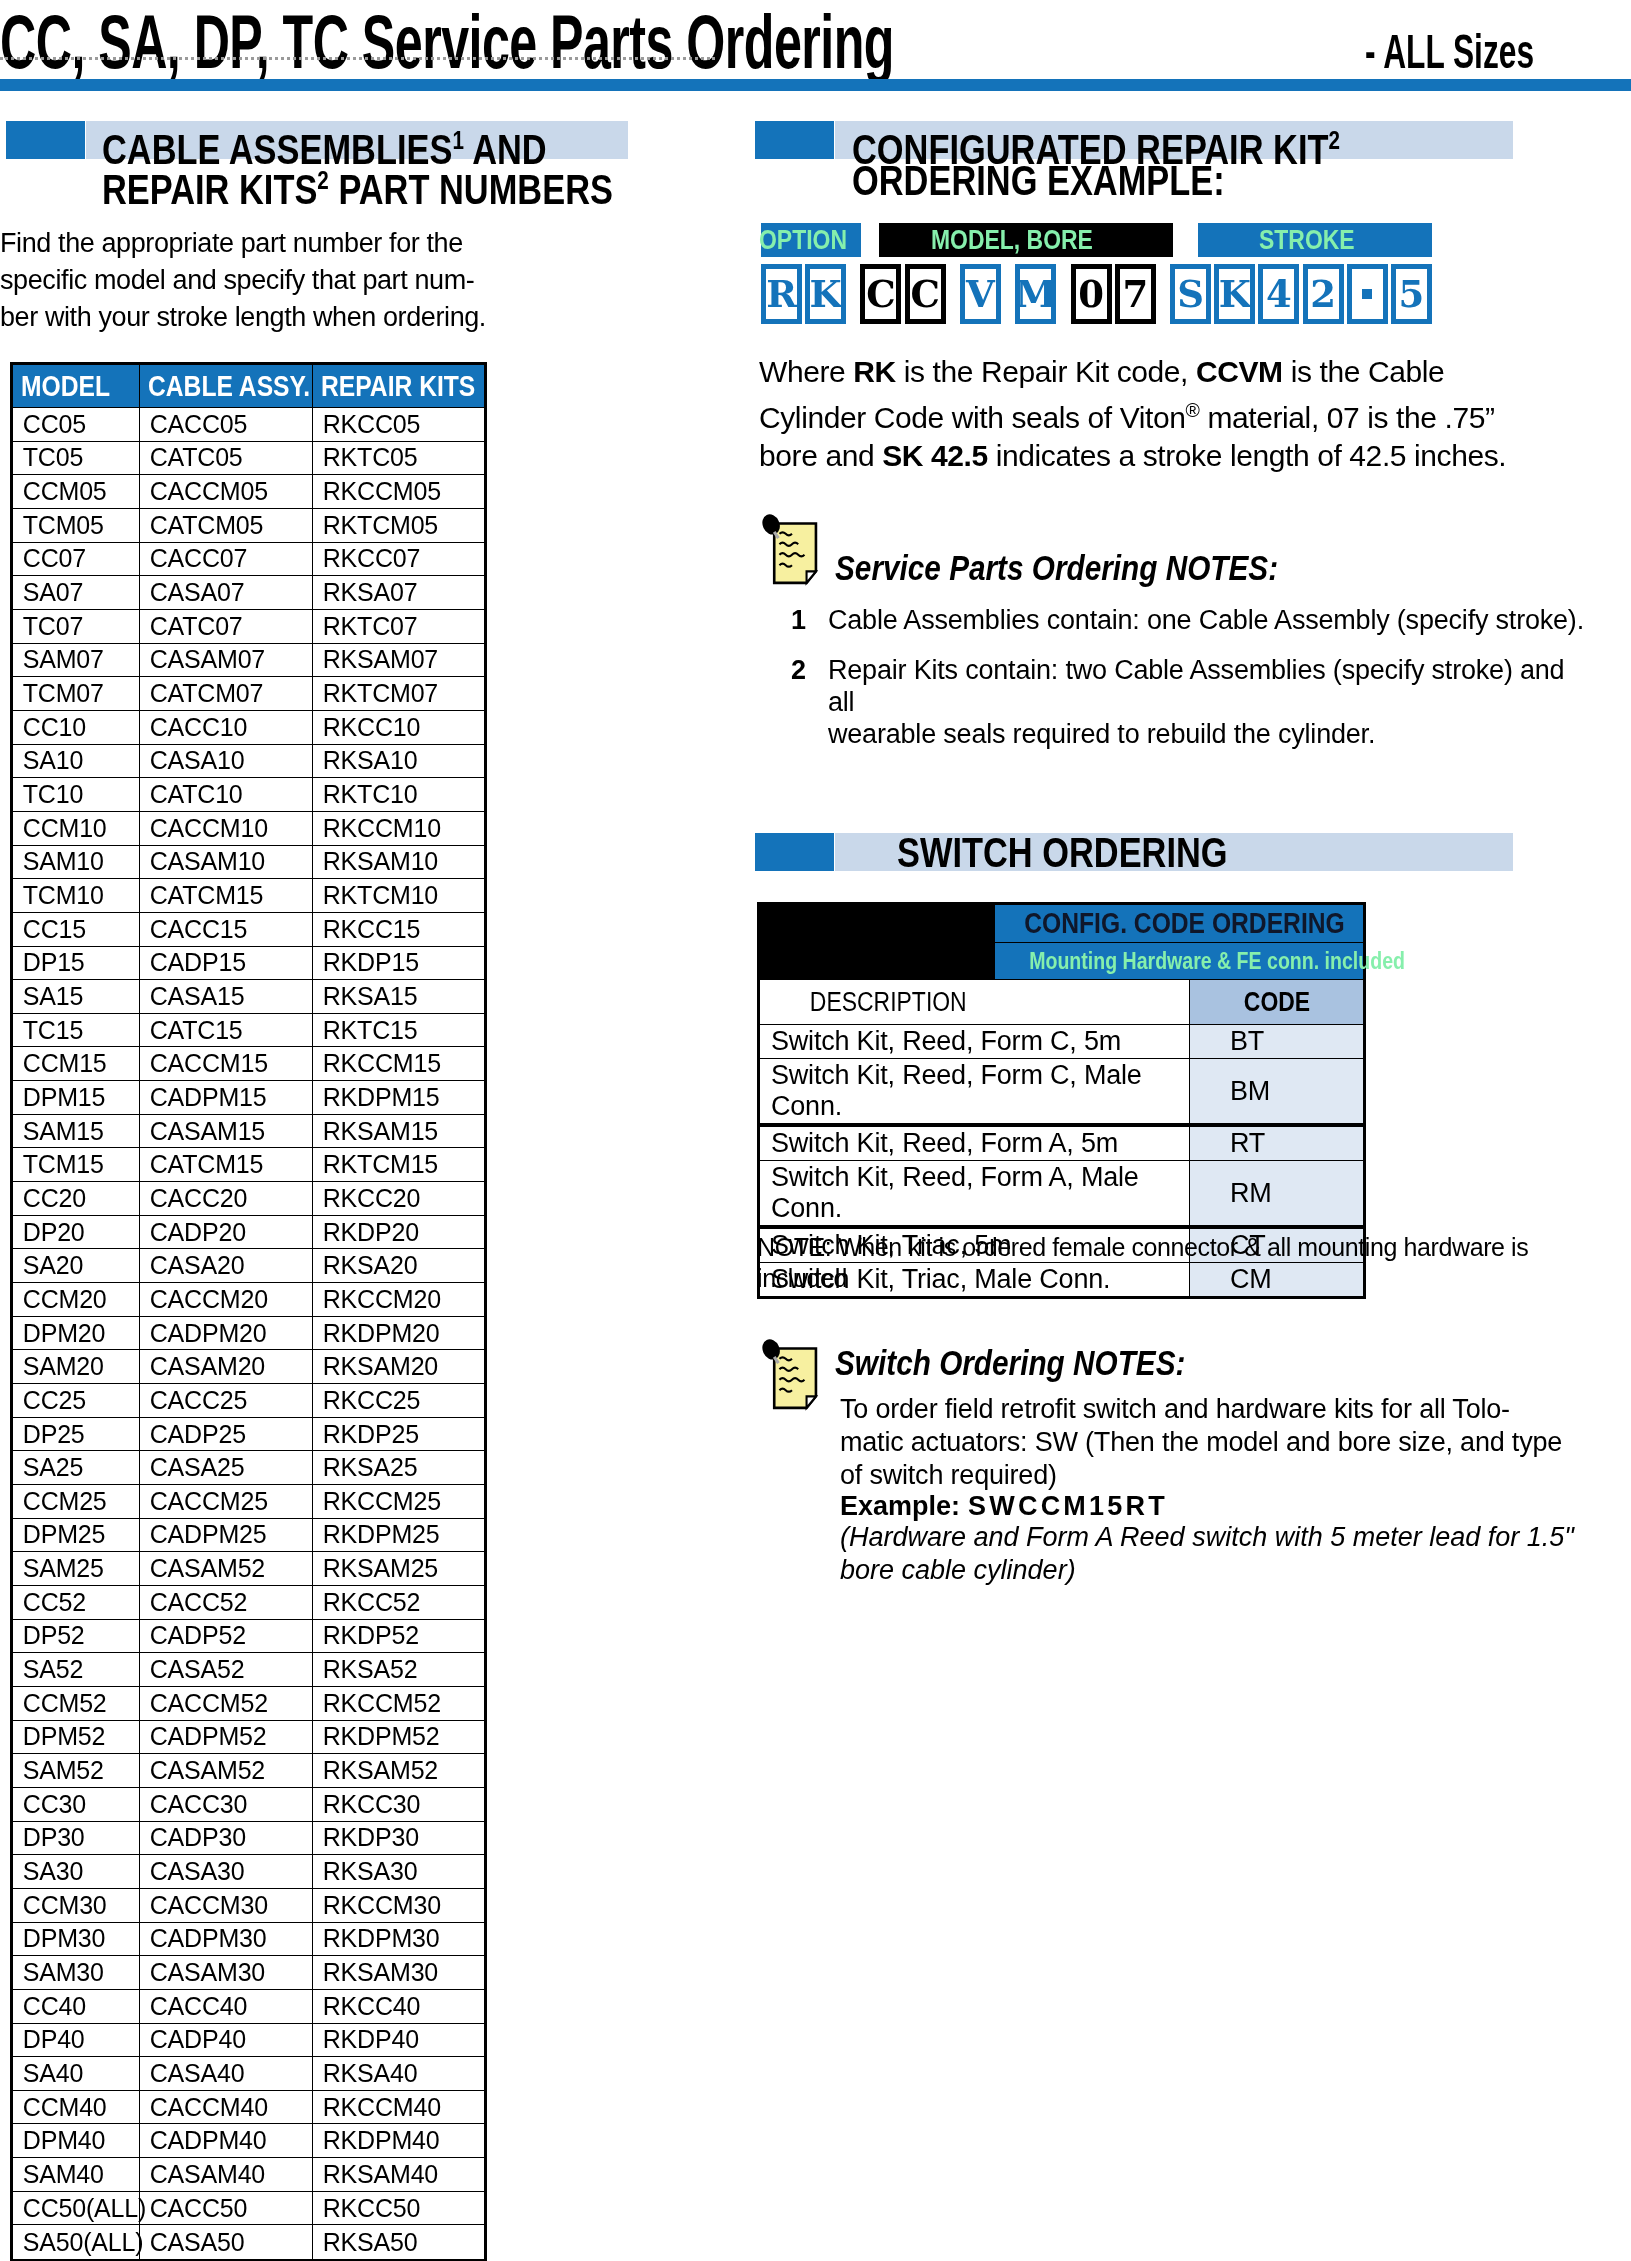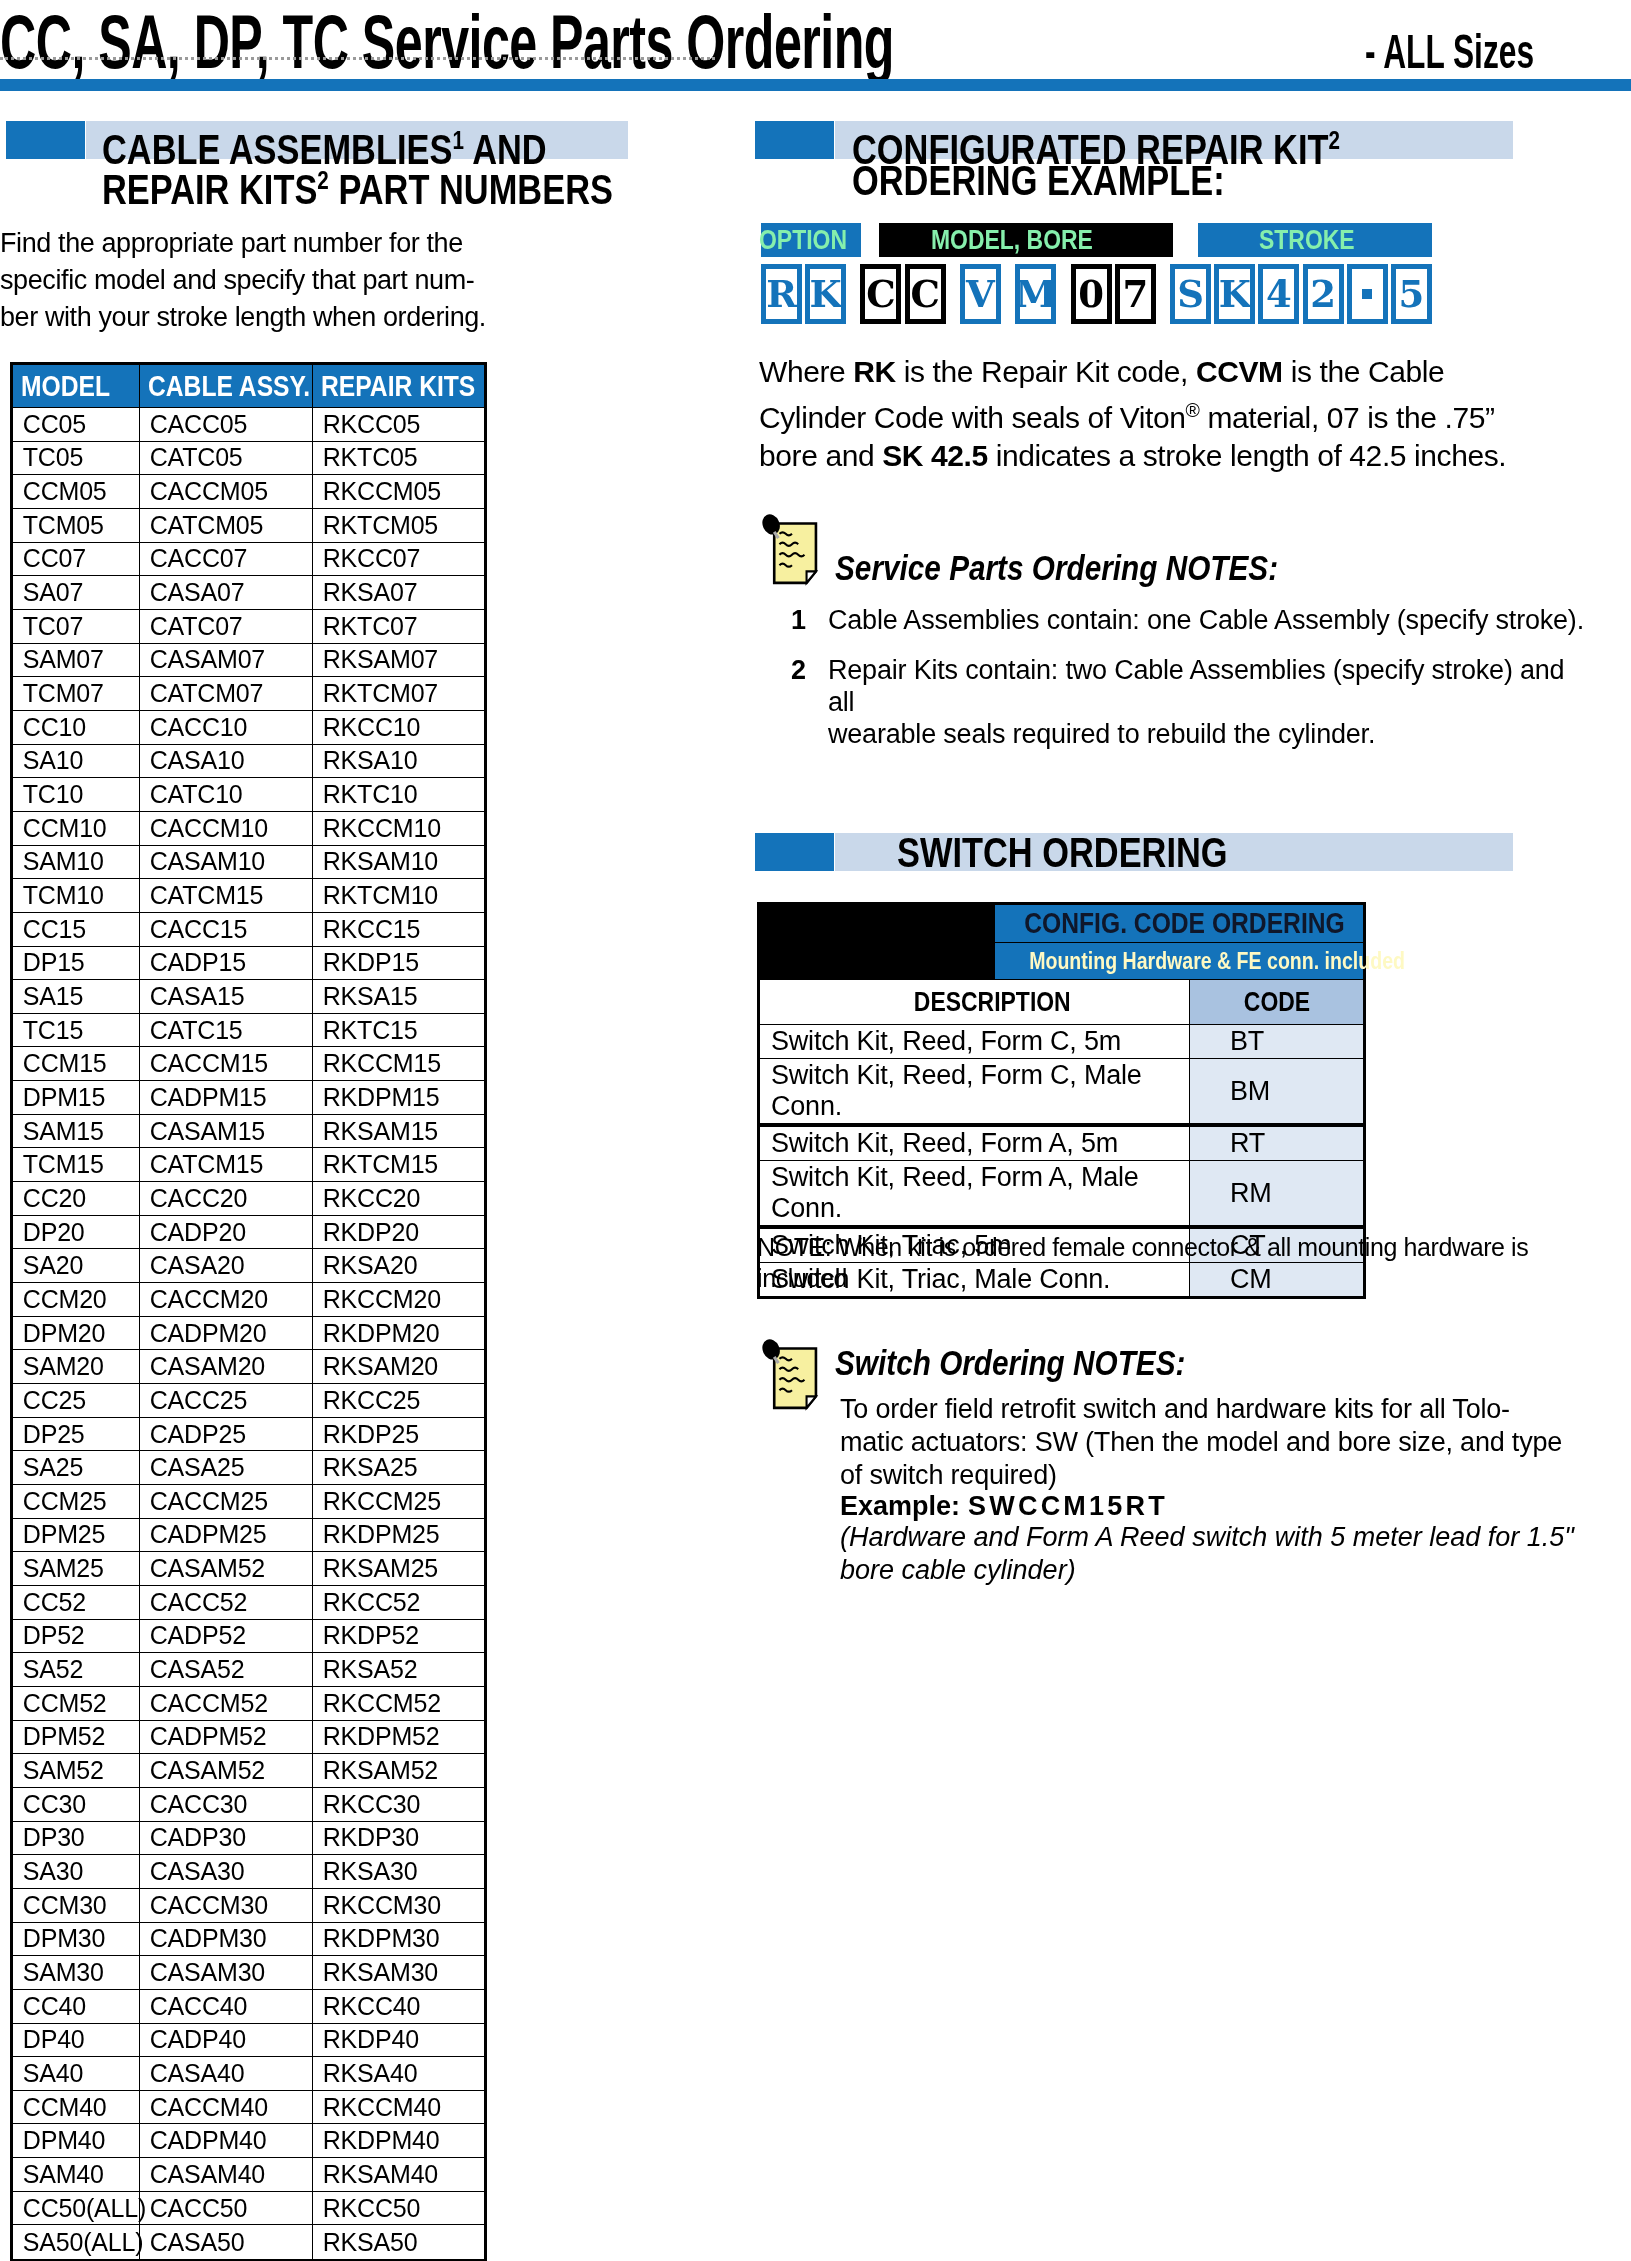--- a/index.html
+++ b/index.html
@@ -69,22 +69,22 @@
   .nnum{font-weight:bold; width:37px; flex:none;}
   .ntext{white-space:pre-line; letter-spacing:-0.2px;}
 
   
   #switch-table{left:757px; top:902px; width:606px; height:326px;
     border-collapse:collapse; table-layout:fixed; border:3.2px solid #000;}
   #switch-table td{border:1.6px solid #000;}
   #switch-table col.a{width:236px;} #switch-table col.b{width:195px;} #switch-table col.c{width:175px;}
   td.sw-black{background:#000;}
   td.sw-cfg{background:var(--blue); color:#0f172a; text-align:center; font-weight:bold; font-size:29px; height:35px;}
-  td.sw-sub{background:var(--blue); color:#fef9c3; text-align:center; font-weight:bold; font-size:23px; height:34px;}
-  td.sw-desc-h{text-align:center; font-weight:bold; font-size:27px; height:42px; border-bottom:4px solid #000;padding-left:36px;}
+  td.sw-sub{background:var(--blue); color:#86efac; text-align:center; font-weight:bold; font-size:23px; height:34px;}
+  td.sw-desc-h{font-weight:normal; font-size:27px; height:42px; border-bottom:4px solid #000;padding-left:36px;}
   td.sw-code-h{background:var(--code-header-bg); text-align:center; font-weight:bold; font-size:27px; border-bottom:4px solid #000;}
   #switch-table tbody td{font-size:27px; letter-spacing:-0.2px;}
   #switch-table tbody td.sdesc{padding-left:11px;}
   #switch-table tbody td.scode{background:var(--code-cell-bg); padding-left:40px;}
   #switch-table tbody tr.thick td{border-bottom:4px solid #000;}
 
   #switch-note{left:757px; top:1232px; width:803px; font-size:25px; line-height:31px; letter-spacing:-0.4px;}
 
   #switch-notes-body{left:840px; top:1393px; width:803px; font-size:27px; line-height:33px; letter-spacing:-0.2px;}
   #switch-example{left:840px; top:1491px; font-size:27px; font-weight:bold;}

